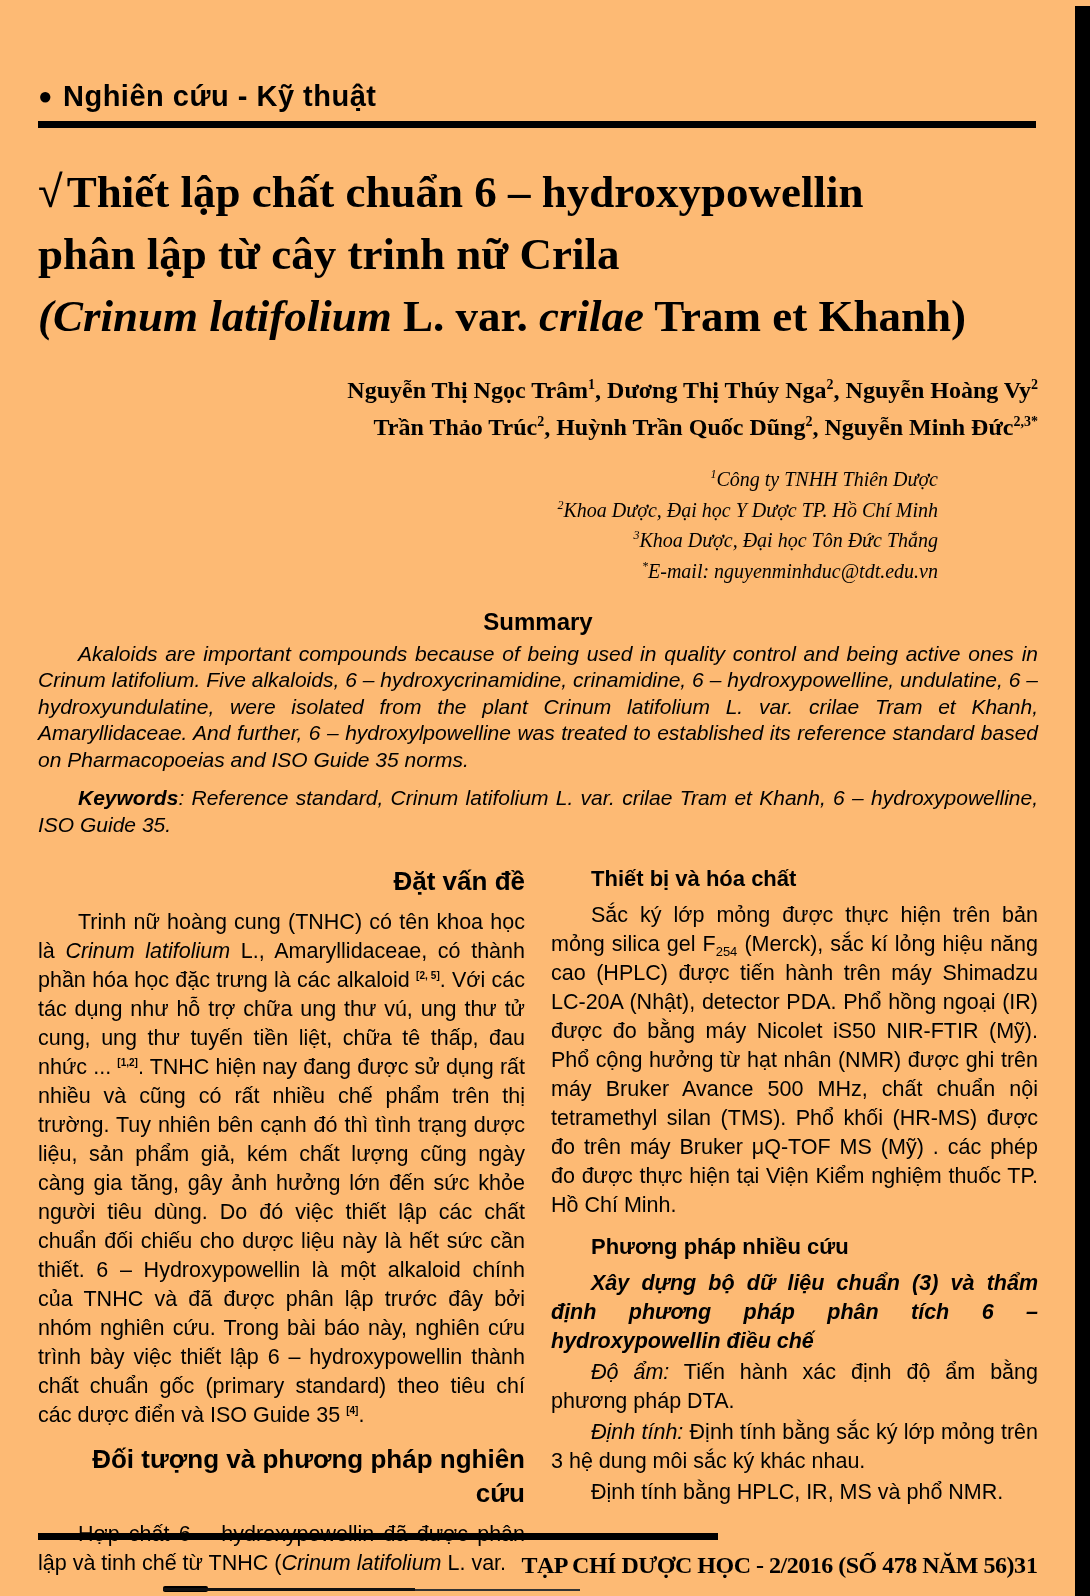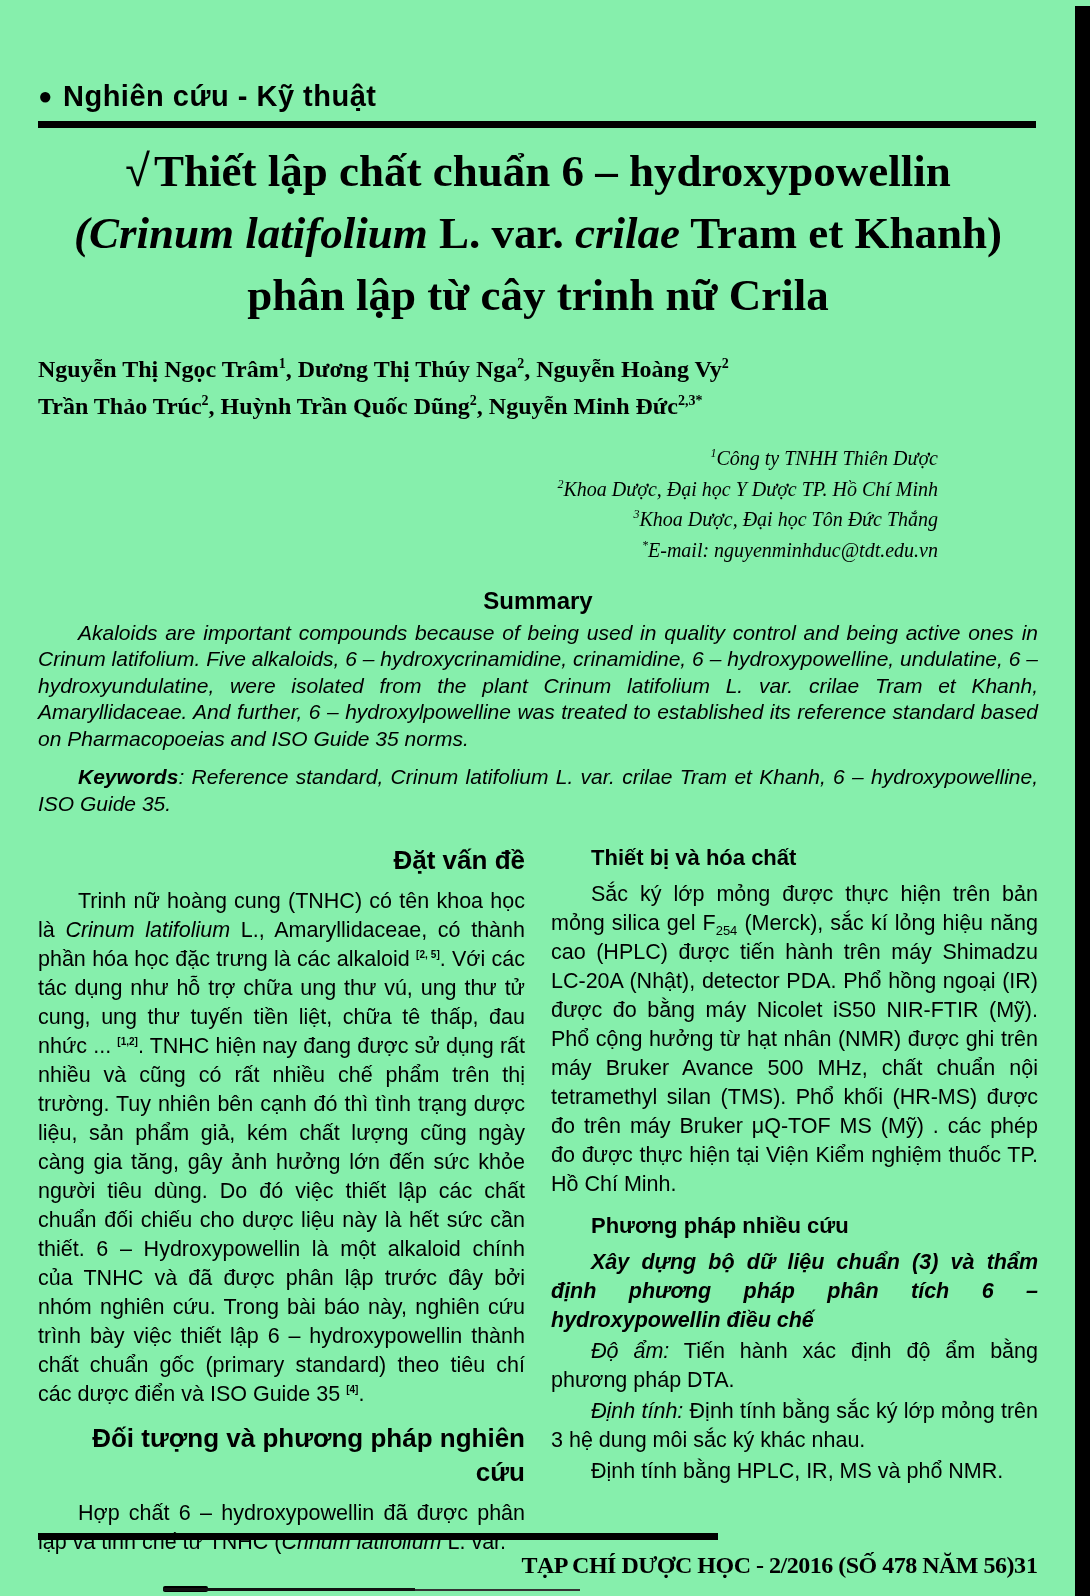--- a/index.html
+++ b/index.html
@@ -1,48 +1,48 @@
 <!DOCTYPE html>
 <html><head>
 <meta charset="utf-8">
 <style>
   html,body { margin:0; padding:0; background:#777; }
   .page {
     position:relative;
     width:1090px; height:1596px;
     margin:0 auto;
-    background:#86efac;
+    background:#fdba74;
     color:#000000;
     font-family:"Liberation Sans", sans-serif;
     overflow:hidden;
   }
   .edge-bar {
     position:absolute; top:6px; right:0; width:15px; height:1590px;
     background:#000;
   }
   .content { padding:80px 52px 0 38px; }
 
   
   .section-row { font-size:29px; font-weight:bold; letter-spacing:0.5px; }
   .bullet { font-size:24px; margin-right:10px; vertical-align:2px; }
   .header-rule { height:7px; background:#000; margin-top:8px; width:998px; }
 
   
   .title {
     font-family:"Liberation Serif", serif;
     font-weight:bold; font-size:45px; line-height:62px;
-    text-align:center; margin-top:12px;
+    text-align:left; margin-top:33px;
   }
   .check { font-family:"Liberation Sans", sans-serif; font-weight:normal; margin-right:4px; }
 
   
   .authors {
     font-family:"Liberation Serif", serif;
     font-weight:bold; font-size:24px; line-height:31px;
-    text-align:left; margin-top:22px;
+    text-align:right; margin-top:22px;
   }
   .authors sup { font-size:14px; }
 
   
   .affils {
     font-family:"Liberation Serif", serif;
     font-style:italic; font-size:20px; line-height:26px;
     text-align:right; margin-top:18px; padding-right:100px;
   }
   .affils sup { font-size:12px; }
@@ -95,22 +95,22 @@
 
   <div class="content">
 
     <div class="section-row">
       <span class="bullet">●</span><span>Nghiên cứu - Kỹ thuật</span>
     </div>
     <div class="header-rule"></div>
 
     <div class="title">
       <div><span class="check">√</span><span>Thiết lập chất chuẩn 6 – hydroxypowellin</span></div>
+      <div>phân lập từ cây trinh nữ Crila</div>
       <div><i>(Crinum latifolium</i><span> L. var. </span><i>crilae</i><span> Tram et Khanh)</span></div>
-      <div>phân lập từ cây trinh nữ Crila</div>
     </div>
 
     <div class="authors">
       <div><span>Nguyễn Thị Ngọc Trâm</span><sup>1</sup><span>, Dương Thị Thúy Nga</span><sup>2</sup><span>, Nguyễn Hoàng Vy</span><sup>2</sup></div>
       <div><span>Trần Thảo Trúc</span><sup>2</sup><span>,  Huỳnh Trần Quốc Dũng</span><sup>2</sup><span>, Nguyễn Minh Đức</span><sup>2,3*</sup></div>
     </div>
 
     <div class="affils">
       <div><sup>1</sup><span>Công ty TNHH Thiên Dược</span></div>
       <div><sup>2</sup><span>Khoa Dược, Đại học Y Dược TP. Hồ Chí Minh</span></div>

